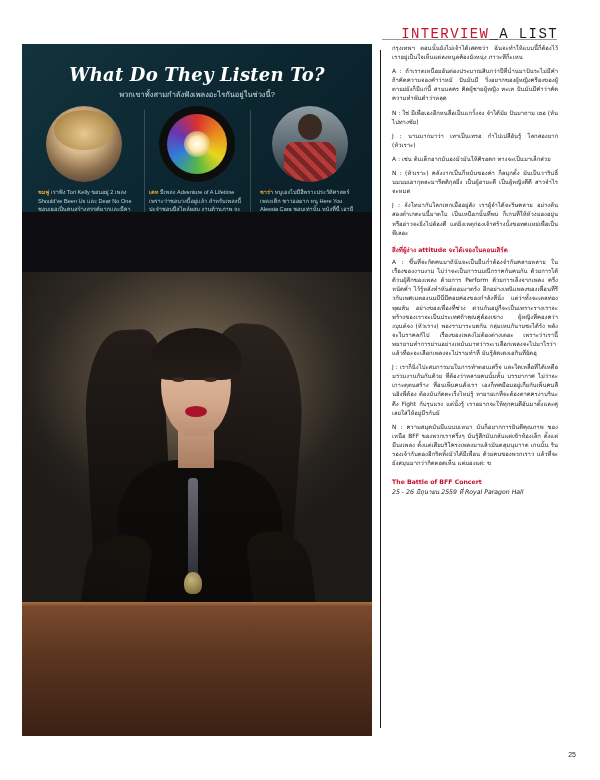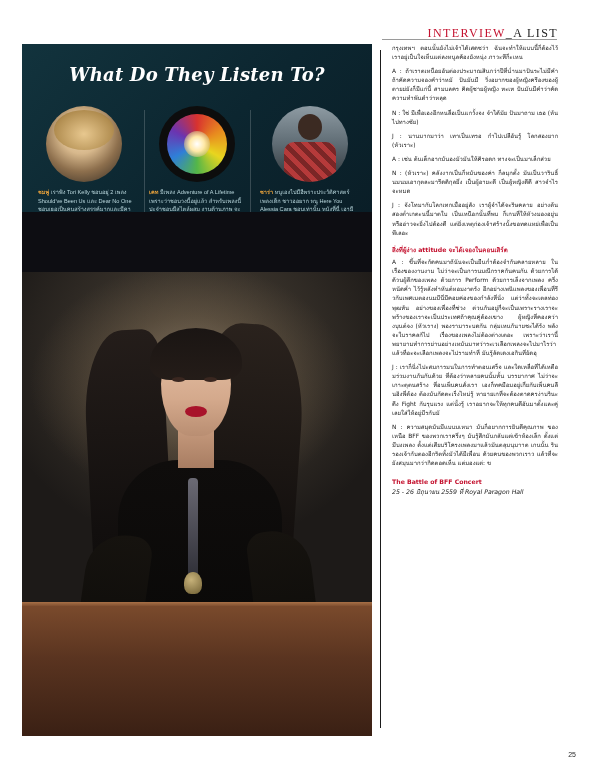--- a/index.html
+++ b/index.html
@@ -35,24 +35,24 @@
     left: 382px;
     top: 39px;
     width: 175px;
     height: 1px;
     background: #9a9a9a;
   }
   .header-label {
     position: absolute;
     right: 42px;
     top: 26px;
-    font-size: 12px;
+    font-size: 14px;
     letter-spacing: 1.4px;
     color: #1b1b1b;
-    font-family: Liberation Serif, serif;
+    font-family: Liberation Mono, monospace;
   }
   .header-label .red {
     color: #c4122f;
   }
 
   
   .left-col {
     position: absolute;
     left: 22px;
     top: 44px;
@@ -374,20 +374,21 @@
     <div class="header-rule"></div>
     <div class="header-label">
       <span class="red">INTERVIEW</span><span>_A LIST</span>
     </div>
   </div>
 
   <div class="left-col">
 
     <div class="feature">
       <div class="feature-title">What Do They Listen To?</div>
+      <div class="feature-sub">พวกเขาทั้งสามกำลังฟังเพลงอะไรกันอยู่ในช่วงนี้?</div>
 
       <div class="albums">
         <div class="album">
           <div class="thumb thumb-a">
             <div class="hair"></div>
           </div>
         </div>
         <div class="album">
           <div class="thumb thumb-b">
             <div class="flower"></div>

